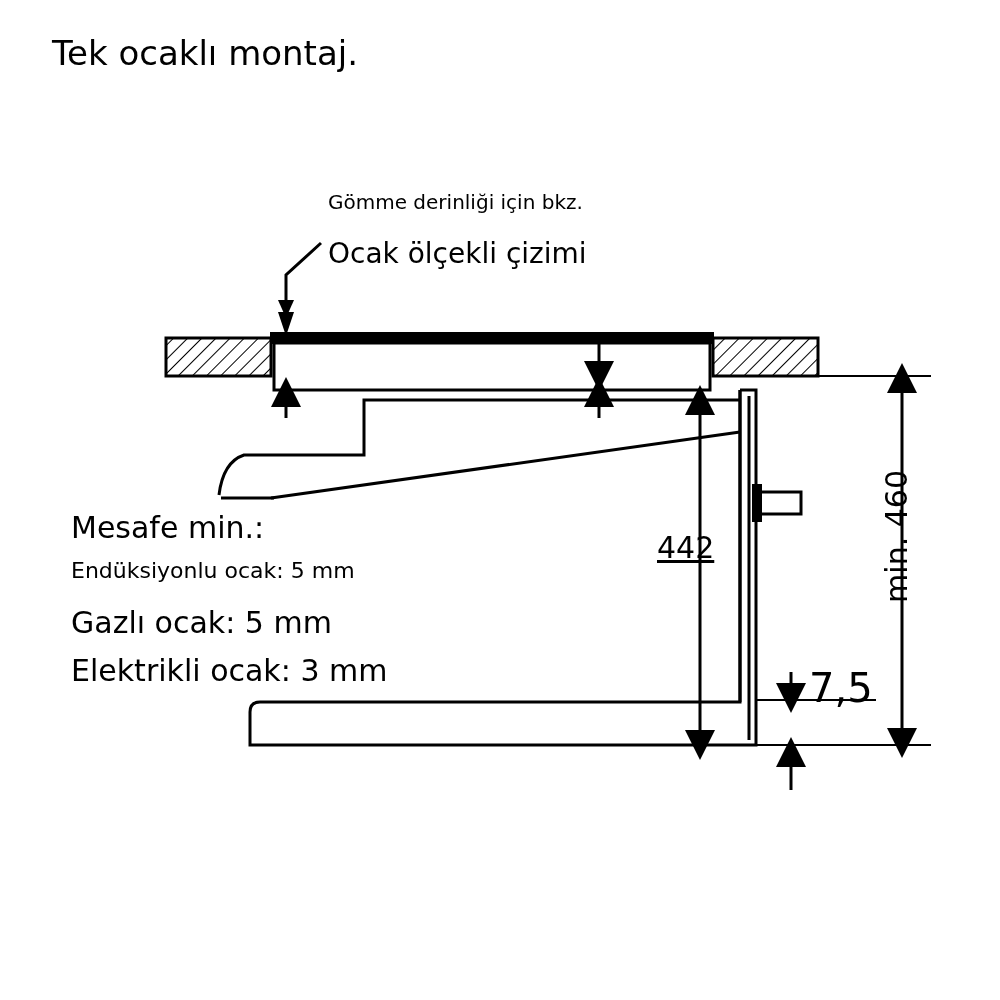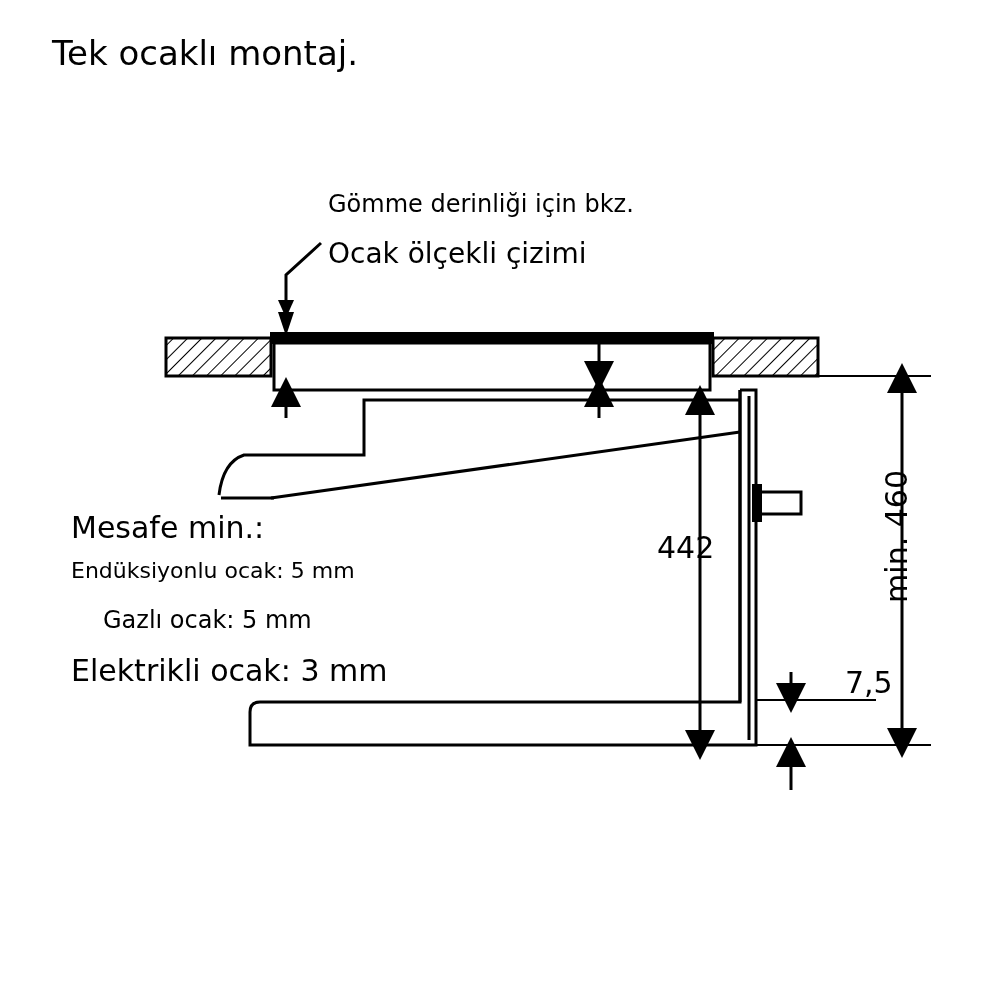--- a/index.html
+++ b/index.html
@@ -29,58 +29,57 @@
     line-height: 1.0;
   }
   #title {
     left: 36px;
     top: 36px;
     font-size: 34px;
   }
   #note-line1 {
     left: 312px;
     top: 192px;
-    font-size: 24px;
+    font-size: 20px;
   }
   #note-line2 {
     left: 312px;
     top: 240px;
     font-size: 28px;
   }
   #dist-line0 {
     left: 55px;
     top: 513px;
     font-size: 30px;
   }
   #dist-line1 {
     left: 55px;
     top: 560px;
     font-size: 22px;
   }
   #dist-line2 {
     left: 55px;
     top: 608px;
-    font-size: 24px;
-    margin-left: 32px;
+    font-size: 30px;
   }
   #dist-line3 {
     left: 55px;
     top: 656px;
     font-size: 30px;
   }
   #dim-442 {
     left: 641px;
     top: 533px;
     font-size: 30px;
+    text-decoration: underline;
   }
   #dim-75 {
     left: 793px;
     top: 668px;
-    font-size: 30px;
-    margin-left: 36px;
+    font-size: 40px;
   }
   #dim-460 {
     left: 866px;
     top: 470px;
     font-size: 30px;
     transform-origin: left top;
     transform: rotate(-90deg) translate(-100%, 0);
   }
   #footer {
     left: 481px;

